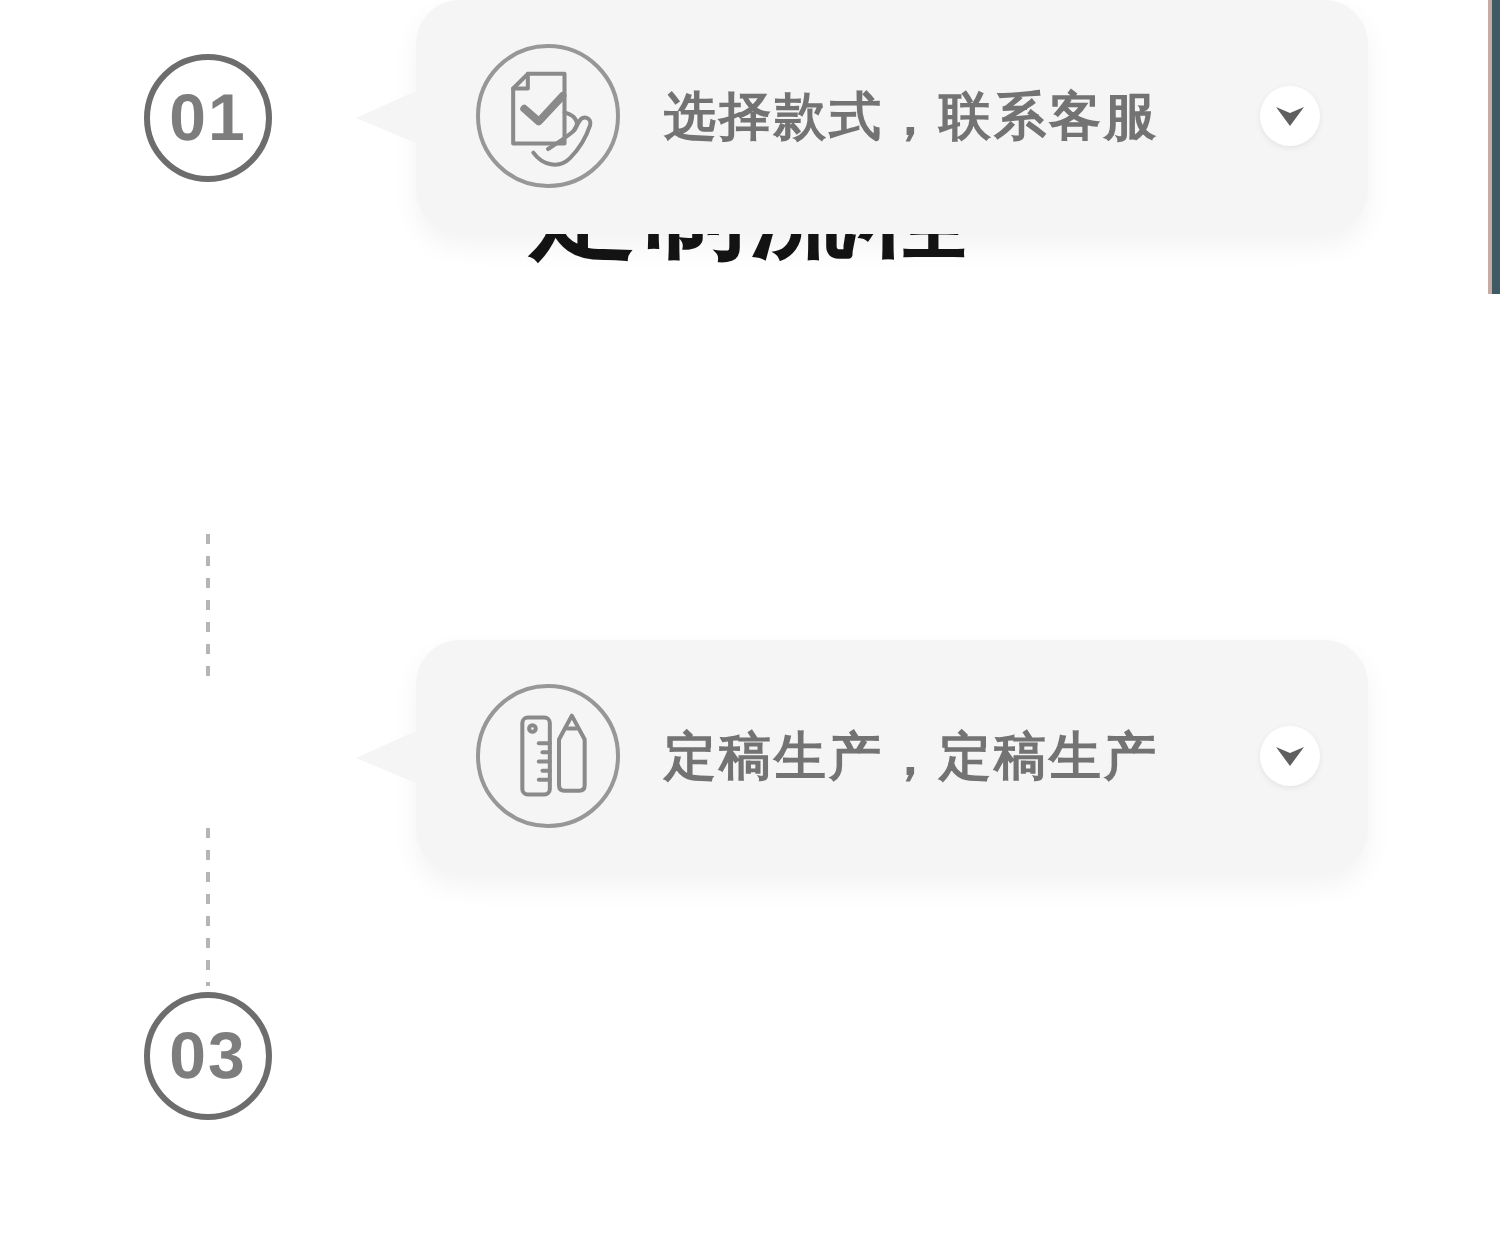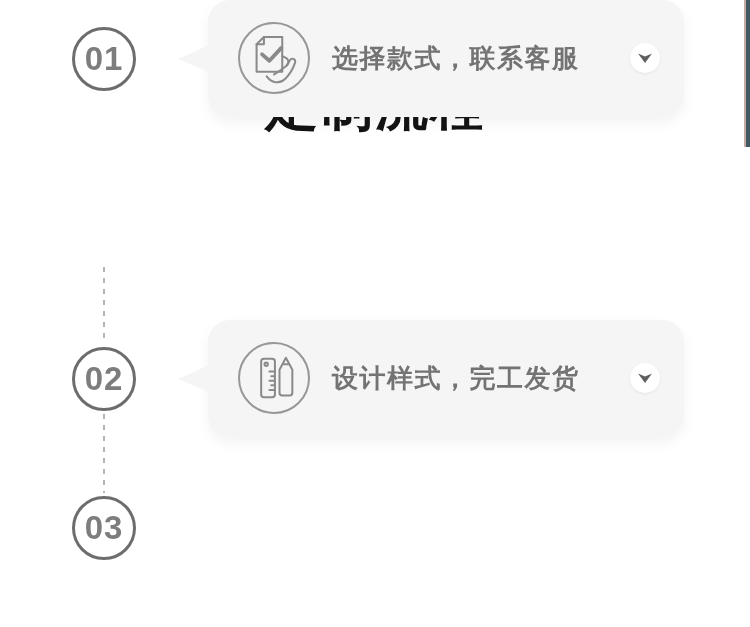--- a/index.html
+++ b/index.html
@@ -88,39 +88,36 @@
       <div class="step-label">选择款式，联系客服</div>
       <div class="chevron-btn">
         <svg width="30" height="30" viewBox="0 0 30 30">
           <polygon points="8,10.5 15,13.5 22,10.5 15,20" fill="#5f5f5f"></polygon>
         </svg>
       </div>
     </div>
   </div>
 
   <div class="step-row row-2" style="top:320px;">
-    <div class="num-circle">
-      <span>02</span>
-    </div>
     <div class="card">
       <div class="pointer"></div>
       <div class="icon-circle">
         <svg width="66" height="66" viewBox="0 0 72 72">
           <rect class="ico" x="22" y="15" width="15" height="42" rx="3"></rect>
           <circle class="ico" cx="27.5" cy="21" r="1.8"></circle>
           <path class="ico" d="M37 29 L31 29"></path>
           <path class="ico" d="M37 34 L33 34"></path>
           <path class="ico" d="M37 39 L31 39"></path>
           <path class="ico" d="M37 44 L33 44"></path>
           <path class="ico" d="M37 49 L31 49"></path>
           <path class="ico" d="M42 27 L49 14 L56 27 L56 52 Q56 55 53 55 L45 55 Q42 55 42 52 Z"></path>
           <path class="ico" d="M46.5 21 L51.5 21"></path>
         </svg>
       </div>
-      <div class="step-label">设计样式，完工发货</div>
+      <div class="step-label">定稿生产，定稿生产</div>
       <div class="chevron-btn">
         <svg width="30" height="30" viewBox="0 0 30 30">
           <polygon points="8,10.5 15,13.5 22,10.5 15,20" fill="#5f5f5f"></polygon>
         </svg>
       </div>
     </div>
   </div>
 
   <div class="step-row row-3" style="top:469px;">
     <div class="num-circle">

